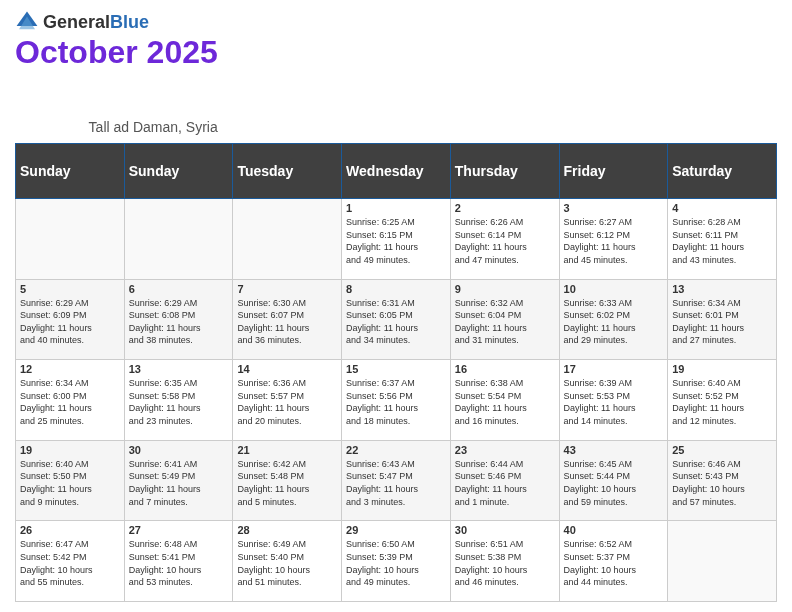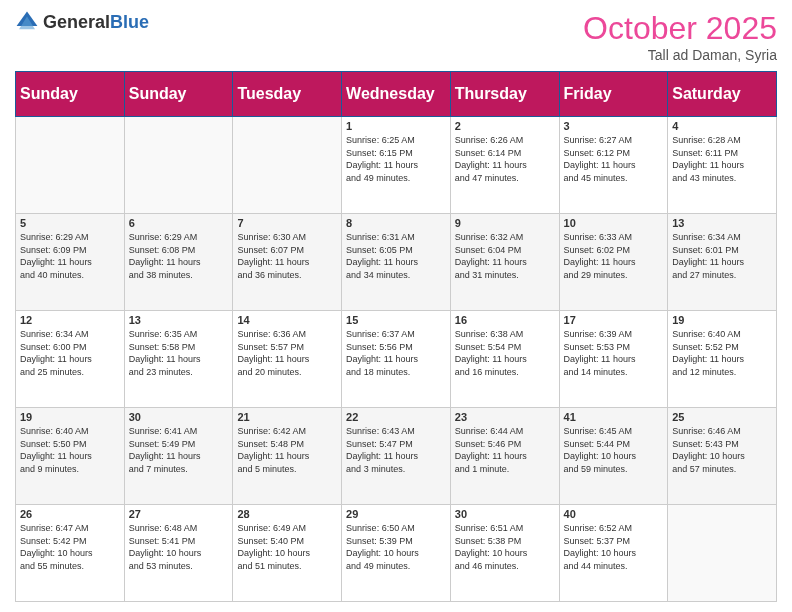--- a/index.html
+++ b/index.html
@@ -15,20 +15,21 @@
       height: 612px;
       padding: 10px 15px 10px 15px;
       display: flex;
       flex-direction: column;
     }
     .header {
       display: flex;
       justify-content: space-between;
       align-items: flex-start;
       margin-bottom: 8px;
+      flex-direction: column;
     }
     .logo {
       display: flex;
       align-items: center;
       gap: 4px;
     }
     .logo-text-general {
       font-size: 18px;
       font-weight: bold;
       color: #333;
@@ -40,40 +41,41 @@
     }
     .logo-icon {
       width: 24px;
       height: 24px;
     }
     .title-block {
       text-align: right;
     }
     .month-title {
       font-size: 32px;
-      font-weight: normal;
-      color: #ec4899;
+      font-weight: bold;
+      color: #6d28d9;
     }
     .location-title {
       font-size: 14px;
       color: #555;
+      margin-top: 48px;
     }
     .calendar {
       flex: 1;
       border: 1px solid #ccc;
       border-collapse: collapse;
       width: 100%;
       table-layout: fixed;
     }
     .calendar th {
-      background-color: #be185d;
+      background-color: #404040;
       color: #fff;
-      font-size: 16px;
-      font-weight: bold;
-      padding: 13px 4px;
+      font-size: 14px;
+      font-weight: bold;
+      padding: 19px 4px;
       text-align: left;
       border: 1px solid #1a5a9a;
     }
     .calendar td {
       border: 1px solid #ccc;
       vertical-align: top;
       padding: 3px 4px;
       font-size: 9.5px;
       color: #333;
       background: #fff;
@@ -227,21 +229,21 @@
           </td>
           <td>
             <div class="day-number">22</div>
             <div class="day-info">Sunrise: 6:43 AM<br>Sunset: 5:47 PM<br>Daylight: 11 hours<br>and 3 minutes.</div>
           </td>
           <td>
             <div class="day-number">23</div>
             <div class="day-info">Sunrise: 6:44 AM<br>Sunset: 5:46 PM<br>Daylight: 11 hours<br>and 1 minute.</div>
           </td>
           <td>
-            <div class="day-number">41</div>
+            <div class="day-number">43</div>
             <div class="day-info">Sunrise: 6:45 AM<br>Sunset: 5:44 PM<br>Daylight: 10 hours<br>and 59 minutes.</div>
           </td>
           <td>
             <div class="day-number">25</div>
             <div class="day-info">Sunrise: 6:46 AM<br>Sunset: 5:43 PM<br>Daylight: 10 hours<br>and 57 minutes.</div>
           </td>
         </tr>
         <tr class="week-row">
           <td>
             <div class="day-number">26</div>

